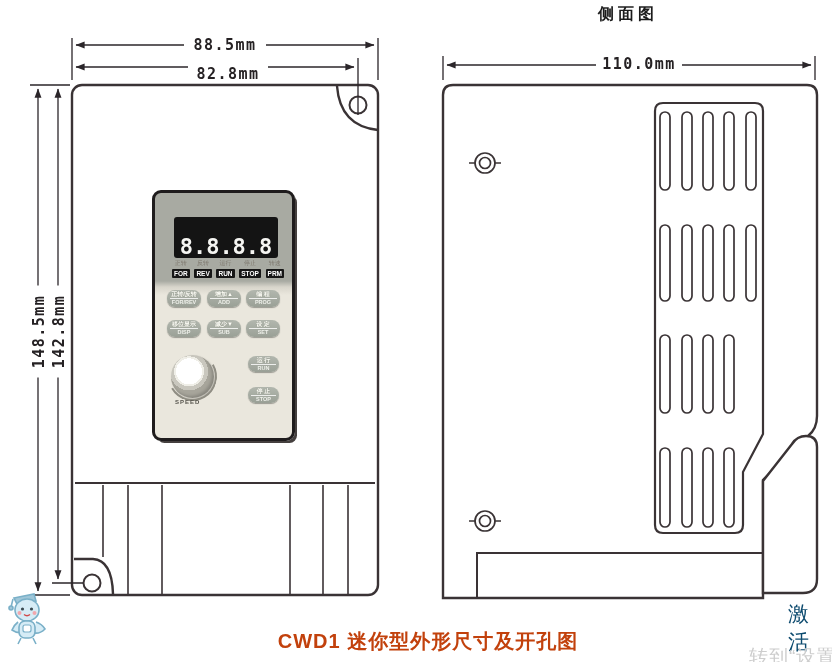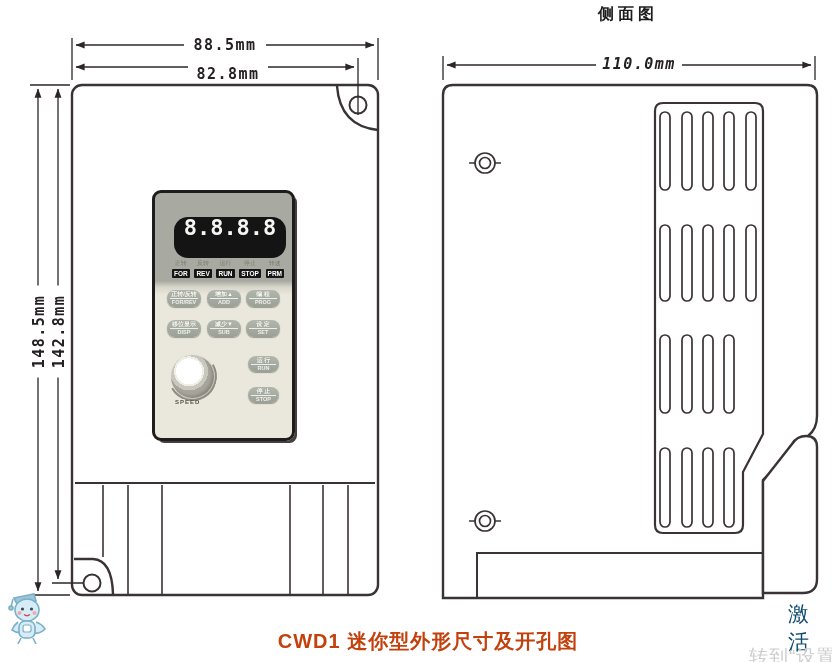--- a/index.html
+++ b/index.html
@@ -12,31 +12,31 @@
               color:#1b1b1b;text-align:center;width:140px;}
   .title-front{left:163px;top:4px;}
   .title-side{left:558px;top:4px;}
 
   
   .dimlabel{position:absolute;background:#fff;font-family:"DejaVu Sans Mono",monospace;
             font-weight:bold;font-size:15px;letter-spacing:1.5px;color:#252123;
             text-align:center;line-height:17px;white-space:nowrap;}
   .dim-88  {left:184px;top:37px;width:82px;}
   .dim-82  {left:188px;top:66px;width:80px;}
-  .dim-110 {left:596px;top:56px;width:86px;font-style:italic;}
+  .dim-110 {left:596px;top:56px;width:86px;}
   .dim-148 {left:-7px;top:323px;width:92px;height:17px;transform:rotate(-90deg);}
   .dim-142 {left:13px;top:323px;width:92px;height:17px;transform:rotate(-90deg);}
 
   
   .keypad{position:absolute;left:152px;top:190px;width:143px;height:251px;box-sizing:border-box;
           border:3px solid #1f1c1d;border-radius:9px;
           background:linear-gradient(180deg,#a8aaa2 0px,#a8aaa2 88px,#d8d5cb 94px,#eae7dd 102px,#eae7dd 100%);
           box-shadow:3.5px 3.5px 0 -1.5px #45403f;}
-  .kp-display{position:absolute;left:19px;top:24px;width:112px;height:41px;background:#141414;
-              border-radius:14px;display:flex;align-items:flex-start;justify-content:center;}
+  .kp-display{position:absolute;left:19px;top:24px;width:104px;height:41px;background:#141414;
+              border-radius:3px;display:flex;align-items:flex-end;justify-content:center;}
   .kp-display span{font-family:"DejaVu Sans Mono",monospace;font-weight:bold;font-size:22px;
                    color:#f5f5f2;letter-spacing:0px;line-height:1;}
   .kp-ind{position:absolute;left:17px;top:66px;width:112px;display:flex;justify-content:space-between;}
   .ind{display:flex;flex-direction:column;align-items:center;gap:1px;}
   .ind-zh{font-size:6px;color:#7e786e;white-space:nowrap;}
   .ind-en{font-size:6.5px;font-weight:bold;color:#ffffff;background:#161616;
           padding:1px 2px;border-radius:1px;line-height:1.1;white-space:nowrap;}
   .kbtn{position:absolute;width:34px;height:17px;border-radius:8px;box-sizing:border-box;
         background:linear-gradient(180deg,#b2b7ae,#9aa096);display:flex;flex-direction:column;
         align-items:center;justify-content:center;box-shadow:0 1px 1px rgba(60,60,55,.45);}

